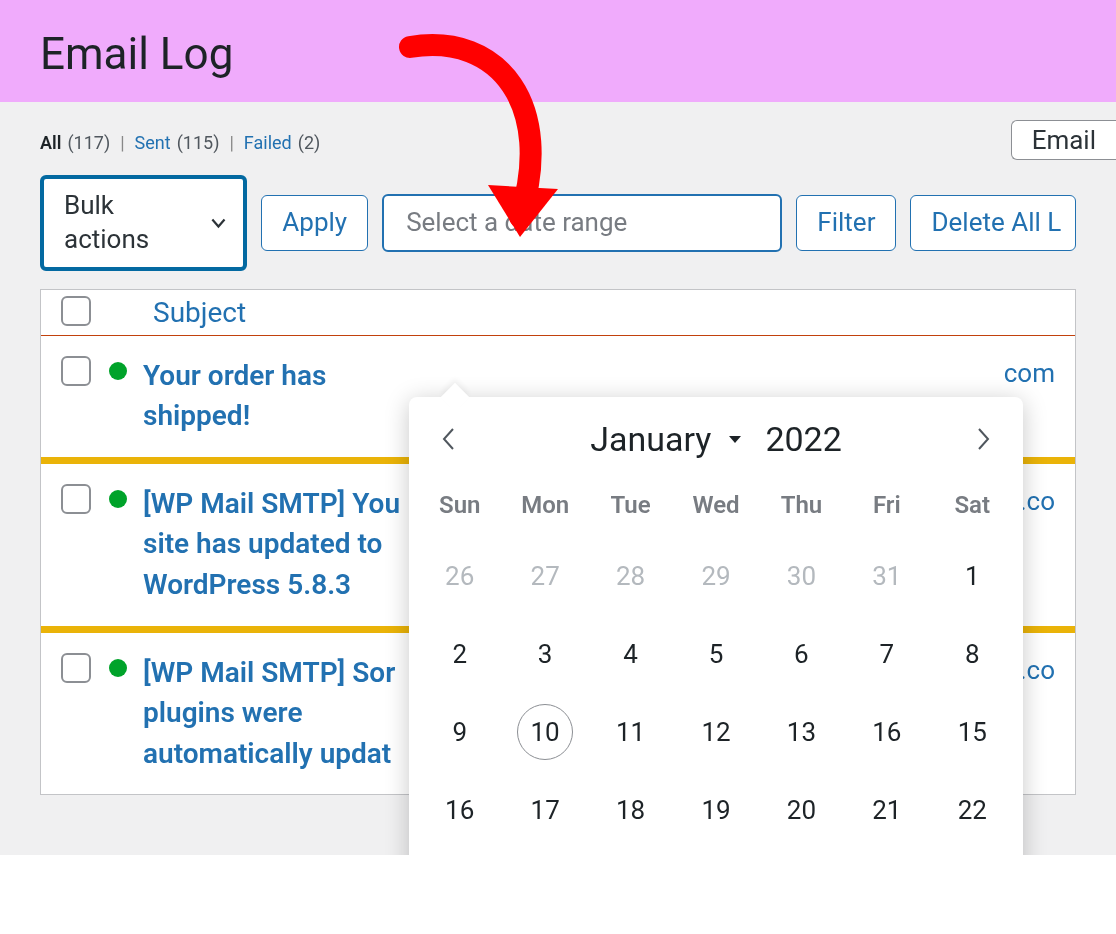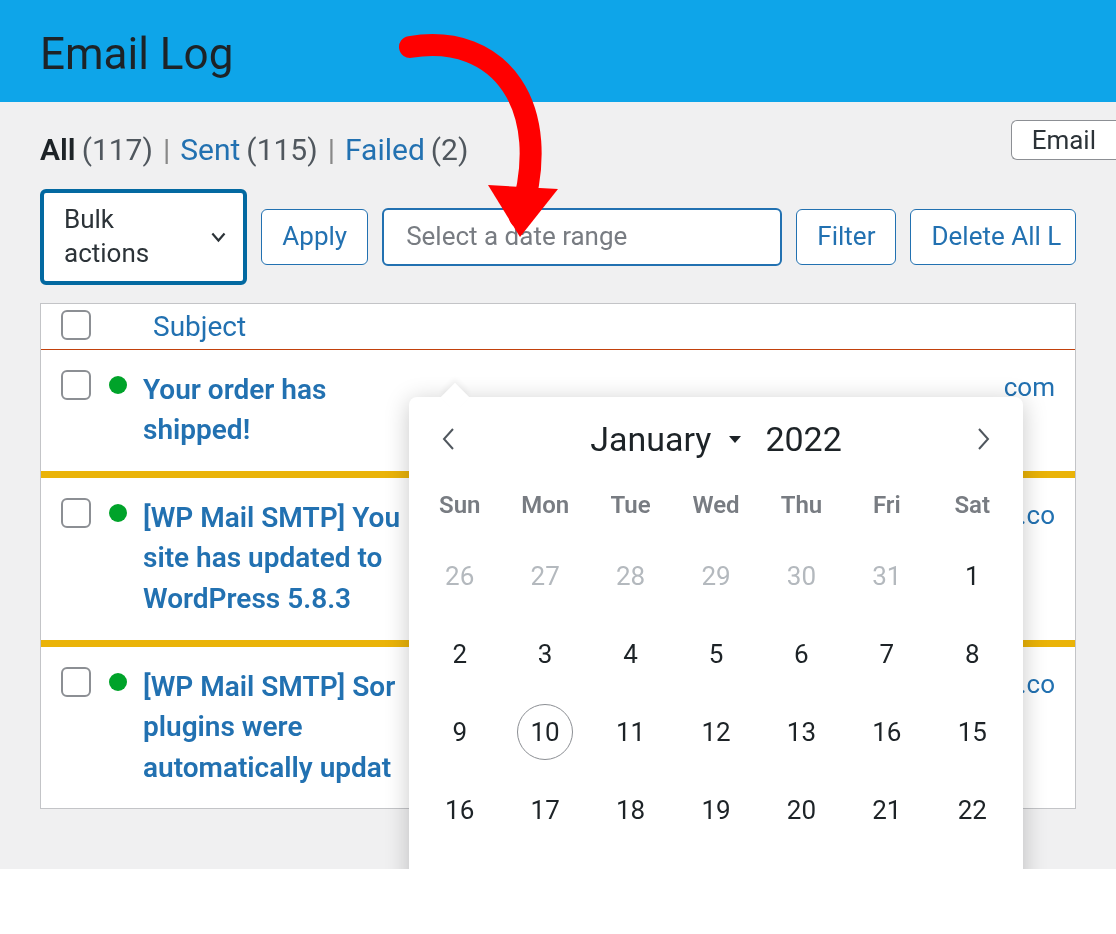--- a/index.html
+++ b/index.html
@@ -6,35 +6,35 @@
   body {
     margin: 0;
     font-family: -apple-system, BlinkMacSystemFont, "Segoe UI", Roboto, sans-serif;
     background: #fff;
     color: #1d2327;
     width: 1116px;
     overflow: hidden;
   }
   .header {
     padding: 28px 40px 22px;
-    background: #0ea5e9;
+    background: #f0abfc;
   }
   .page-title {
     font-size: 44px;
     font-weight: 400;
     margin: 0;
     color: #1d2327;
   }
   .gray-area {
     background: #f0f0f1;
     padding: 30px 40px 60px;
     position: relative;
   }
   .filter-tabs {
-    font-size: 30px;
+    font-size: 18px;
     margin-bottom: 22px;
     display: flex;
     align-items: center;
     flex-wrap: wrap;
   }
   .filter-tab { display: inline-flex; align-items: baseline; }
   .filter-tab .label { color: #2271b1; }
   .filter-tab.active .label { color: #1d2327; font-weight: 600; }
   .filter-tab .count { color: #50575e; margin-left: 6px; }
   .sep { color: #888; margin: 0 10px; }

